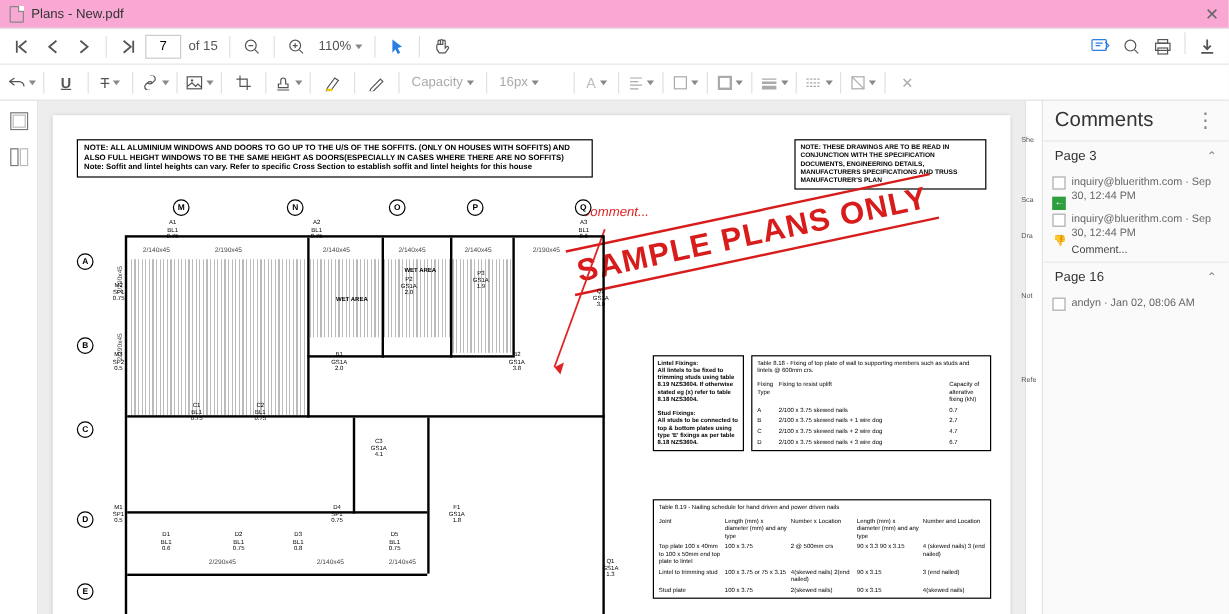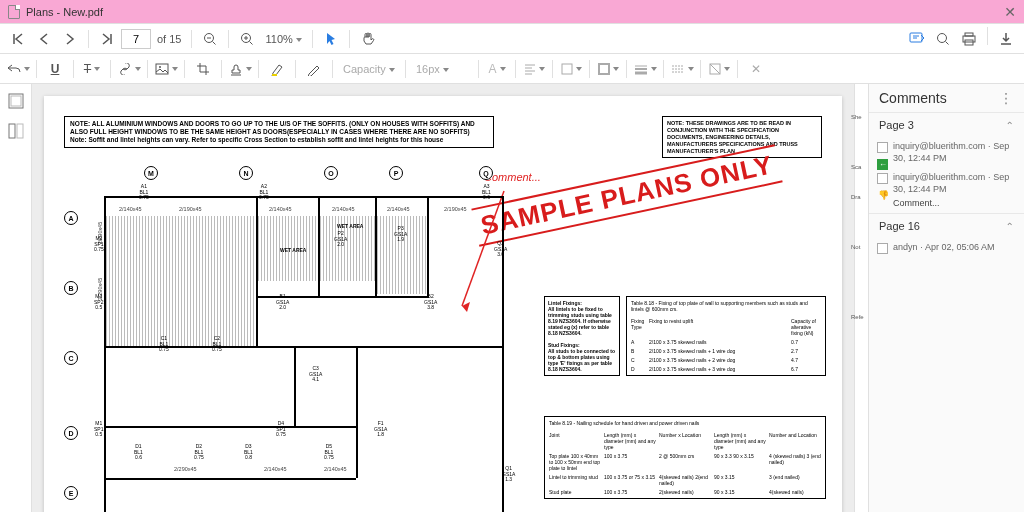--- a/index.html
+++ b/index.html
@@ -54,21 +54,21 @@
 .table819 { position:absolute; left:500px; top:320px; width:282px; border:1px solid #000; padding:3px 4px; font-size:5px; }
 .table819 .trow { display:flex; gap:3px; margin-top:3px; }
 .table819 .trow > div { flex:1; }
 
 
 .rightslice { width: 14px; background:#fff; border-left:1px solid #e0e0e0; position:relative; }
 .rightslice .minitext { position:absolute; font-size:6px; color:#555; transform:translateX(-4px); }
 
 
 .comments { width: 156px; background:#fafafa; border-left:1px solid #e0e0e0; display:flex; flex-direction:column; font-size:10px; color:#333; }
-.comments-header { display:flex; padding:6px 10px; font-weight:500; font-size:14px; }
+.comments-header { display:flex; padding:6px 10px; font-weight:500; font-size:17px; }
 .comments-header .dots { margin-left:auto; color:#888; cursor:pointer; letter-spacing:1px; }
 .cm-section { border-top:1px solid #e8e8e8; }
 .cm-page-hdr { display:flex; align-items:center; padding:6px 10px; font-size:11px; cursor:pointer; }
 .cm-page-hdr .chev { margin-left:auto; font-size:10px; color:#888; }
 .cm-item { padding:4px 10px 4px 24px; font-size:9px; color:#555; position:relative; line-height:1.3; }
 .cm-item .meta { color:#666; }
 .cm-item .body { color:#444; margin-top:2px; word-break:break-all; }
 .cm-item .cicon { position:absolute; left:8px; top:5px; width:11px; height:11px; border:1px solid #aaa; background:#fff; }
 .cm-item .cicon.green { background:#2e9e3f; border-color:#2e9e3f; }
 .cm-item .cicon.green:after { content:'←'; color:#fff; font-size:8px; position:absolute; left:1px; top:-1px; }
@@ -471,18 +471,18 @@
             <div class="body">Comment...</div>
           </div>
         </div>
         <div class="cm-section">
           <div class="cm-page-hdr">
             <span>Page 16</span>
             <span class="chev">⌃</span>
           </div>
           <div class="cm-item">
             <div class="cicon"></div>
-            <div class="meta">andyn · Apr 02, 05:06 AM</div>
+            <div class="meta">andyn · Jan 02, 08:06 AM</div>
           </div>
         </div>
       </div>
   </div>
 </div>
 
 </body></html>

